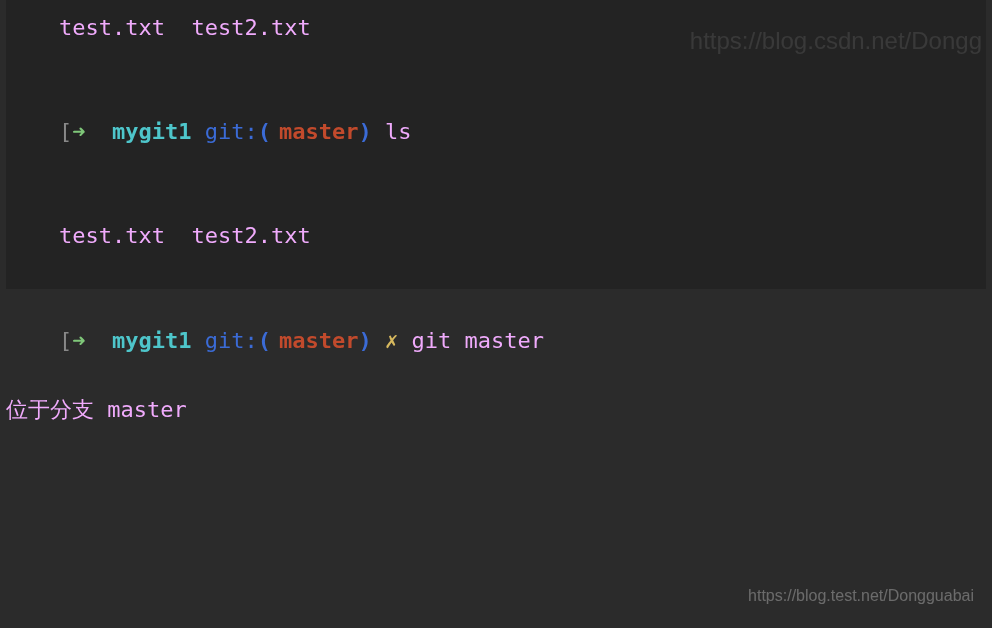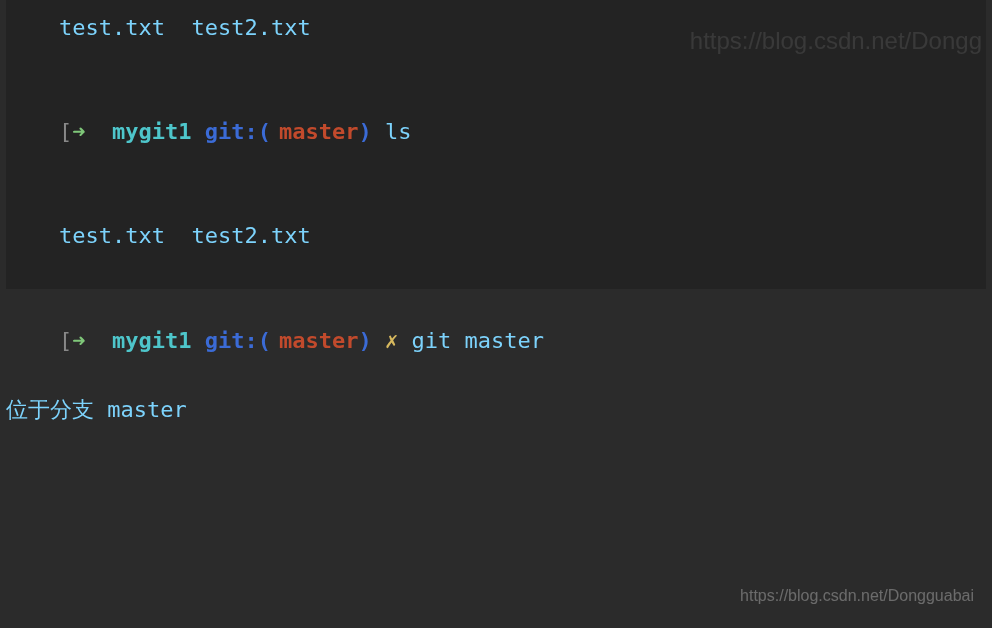--- a/index.html
+++ b/index.html
@@ -13,24 +13,24 @@
       height: 628px;
       overflow: hidden;
       position: relative;
     }
     .term { padding: 4px 6px 4px 6px; }
     .line { white-space: pre; }
     .darker { background: rgba(0,0,0,0.18); }
     .arrow { color: #7fc779; font-weight: bold; }
     .bracket { color: #888; }
     .dir { color: #4ec6cb; font-weight: bold; }
-    .gitword { color: #3b6bd6; font-weight: bold; }
+    .gitword { color: #3b6bd6; font-weight: normal; }
     .paren { color: #3b6bd6; font-weight: bold; }
     .branch { color: #c24a2c; font-weight: bold; padding-left: 8px; }
-    .cmd { color: #7dd3fc; }
+    .cmd { color: #f0abfc; }
     .x { color: #d6b85e; }
     .watermark1 {
       position: absolute; top: 22px; right: 10px;
       color: rgba(255,255,255,0.10); font-size: 24px;
       font-family: "Helvetica Neue", Arial, sans-serif;
     }
     .watermark2 {
       position: absolute; bottom: 20px; right: 18px;
       color: rgba(255,255,255,0.30); font-size: 16px;
       font-family: "Helvetica Neue", Arial, sans-serif;
@@ -56,13 +56,13 @@
 
   <div class="line">
     <span class="bracket">[</span><span class="arrow">➜</span>  <span class="dir">mygit1</span> <span class="gitword">git:</span><span class="paren">(</span><span class="branch">master</span><span class="paren">)</span> <span class="x">✗</span> <span class="cmd">git master</span>
   </div>
 
   <div class="line"><span class="cmd">位于分支 master</span></div>
 
 </div>
 
 <div class="watermark1">https://blog.csdn.net/Dongg</div>
-<div class="watermark2">https://blog.csdn.net/Dongguabai</div>
+<div class="watermark2">https://blog.test.net/Dongguabai</div>
 
 </body></html>

